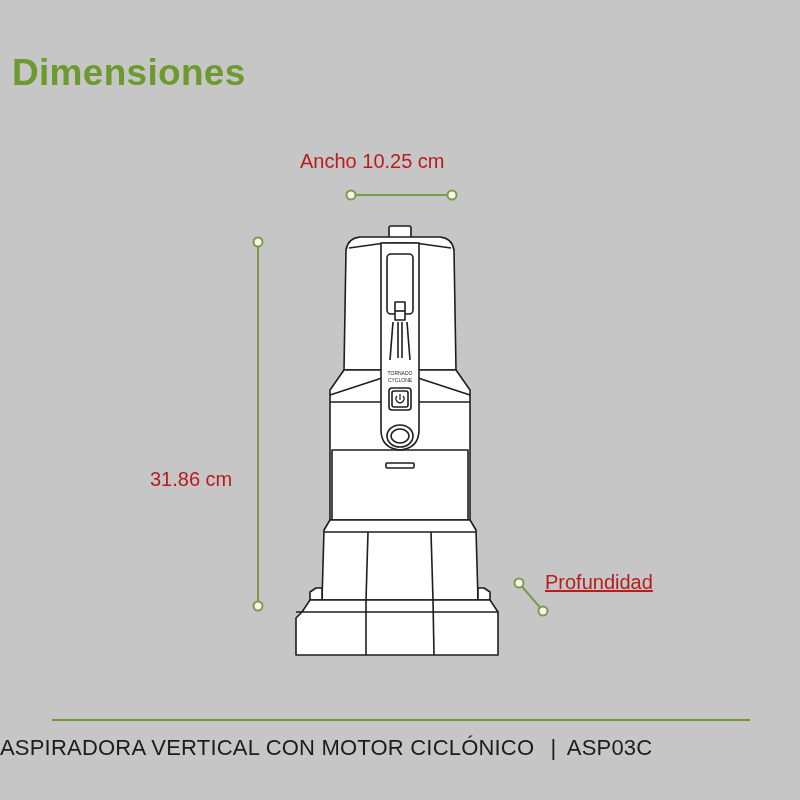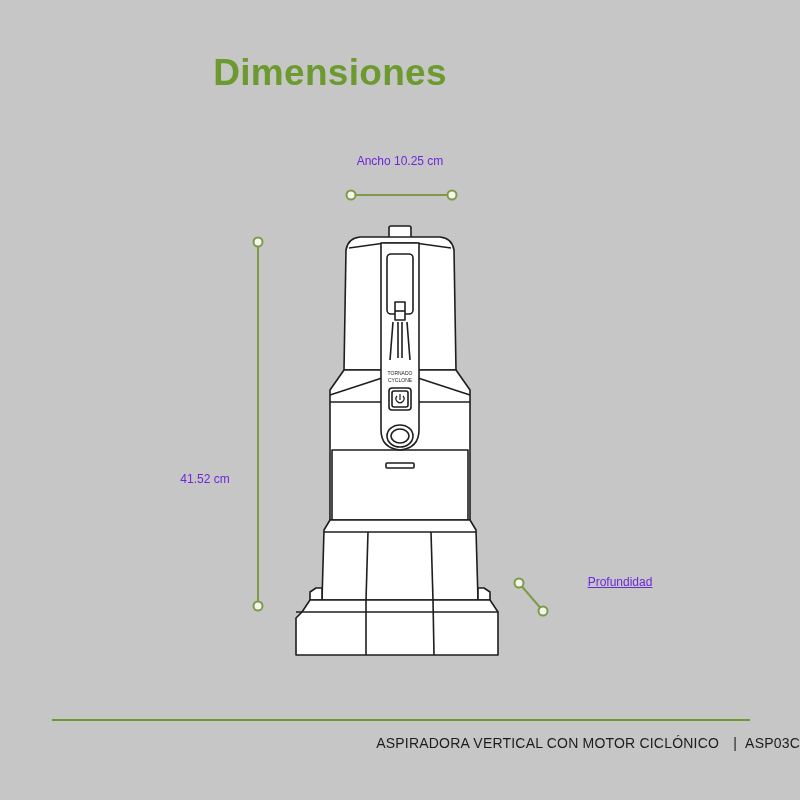--- a/index.html
+++ b/index.html
@@ -5,60 +5,60 @@
   html, body { margin: 0; padding: 0; }
   body {
     width: 800px; height: 800px;
     background: #c6c6c6;
     position: relative;
     overflow: hidden;
     font-family: "Liberation Sans", "DejaVu Sans", sans-serif;
     color: #222222;
   }
   .title {
-    position: absolute; left: 0; top: 52px; width: 660px;
-    text-align: center;
+    position: absolute; left: 12px; top: 52px; width: 660px;
+    text-align: left;
     font-size: 37px; font-weight: bold;
     color: #6c9a2e;
     letter-spacing: 0.3px;
   }
   .label {
     position: absolute;
-    font-size: 12px;
-    color: #6d28d9;
-    text-align: center;
+    font-size: 20px;
+    color: #b91c1c;
+    text-align: left;
     line-height: 26px;
   }
   .label-width { left: 300px; top: 148px; width: 200px; }
   .label-height { left: 150px; top: 466px; width: 110px; }
   .label-depth { left: 545px; top: 569px; width: 150px; text-decoration: underline; }
   svg.overlay { position: absolute; left: 0; top: 0; }
   .footer-rule {
     position: absolute; left: 52px; top: 719px; width: 698px; height: 2px;
     background: #6c9a2e;
   }
   .footer-text {
     position: absolute; left: 0; top: 735px; width: 800px;
-    text-align: right;
-    font-size: 14px;
+    text-align: left;
+    font-size: 22px;
     color: #1c1c1c;
     letter-spacing: 0.2px;
   }
 </style>
 </head>
 <body>
 
 <div class="title">Dimensiones</div>
 
 <div class="label label-width">
   <span>Ancho 10.25 cm</span>
 </div>
 
 <div class="label label-height">
-  <div>41.52 cm</div>
+  <div>31.86 cm</div>
 </div>
 
 <div class="label label-depth">
   <div>Profundidad</div>
 </div>
 
 <svg class="overlay" width="800" height="800" viewBox="0 0 800 800">
 
   <g stroke="#7c9a4a" stroke-width="2" fill="#f4f6ea">
     <line x1="351" y1="195" x2="452" y2="195"></line>

